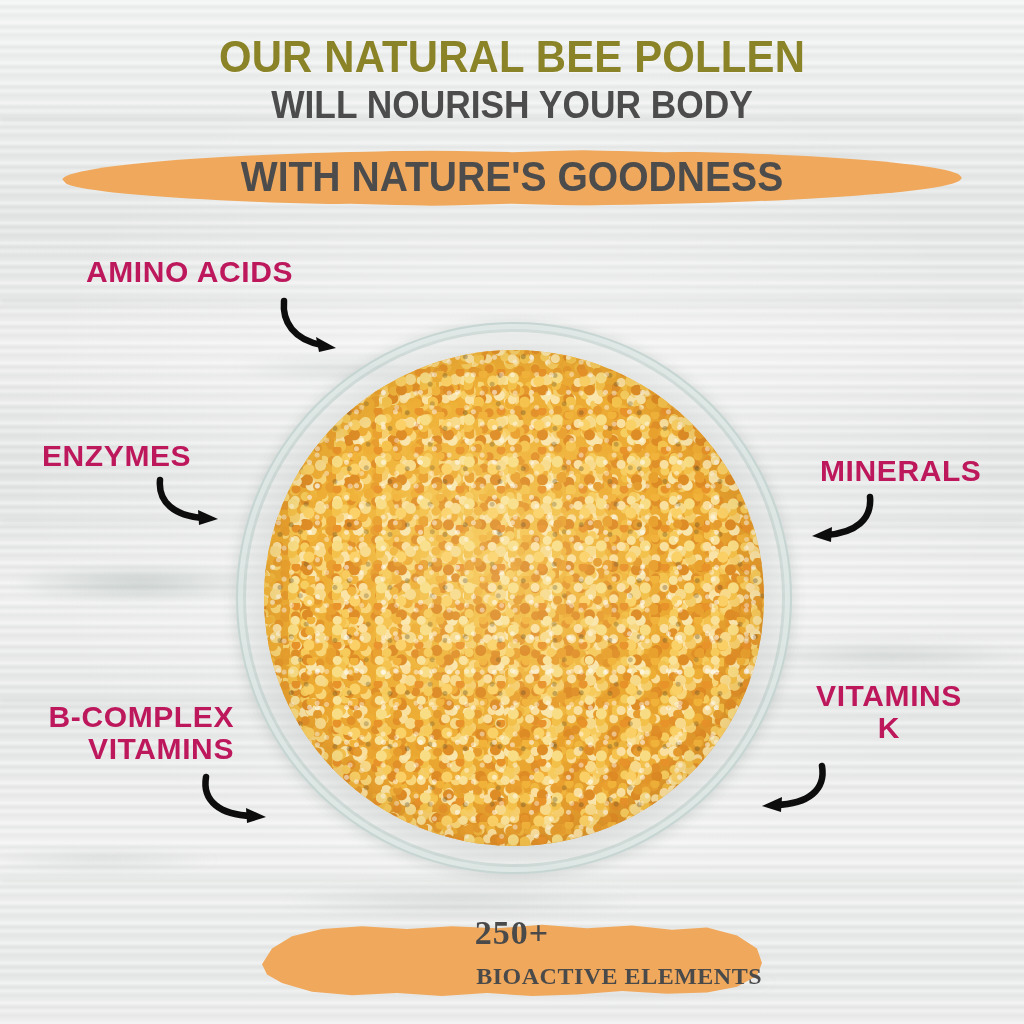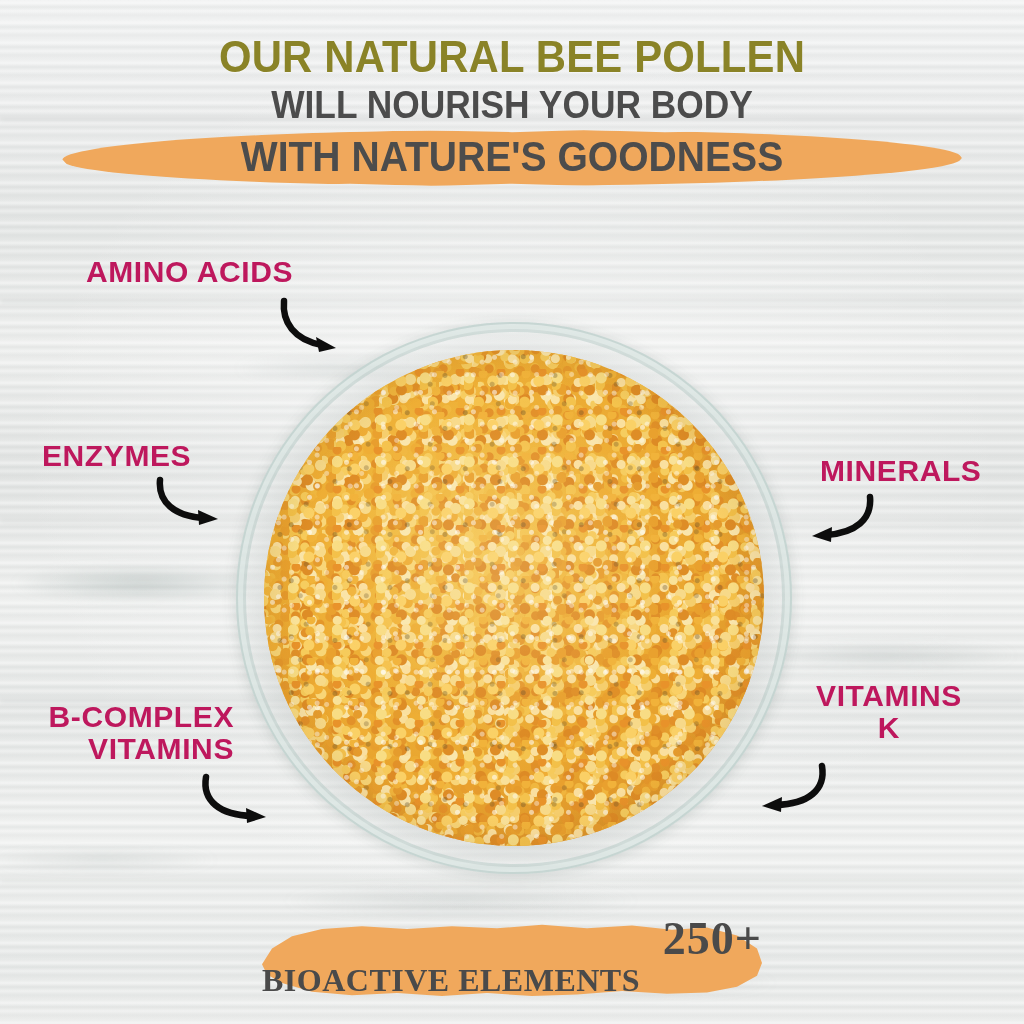--- a/index.html
+++ b/index.html
@@ -74,21 +74,21 @@
     color:#8a8327; line-height:1.0;
     transform:scaleX(.93); transform-origin:center;
     text-shadow:0 1px 0 rgba(255,255,255,.35);
   }
   .h-line2{
     font-size:38px; font-weight:bold;
     color:#4c4c4c; line-height:1.05; margin-top:7px;
     transform:scaleX(.93); transform-origin:center;
   }
   .banner-wrap{
-    position:relative; margin-top:0; height:62px;
+    position:relative; margin-top:20px; height:62px;
   }
   .banner-blob{
     position:absolute; left:62px; top:4px;
     width:900px; height:56px;
     background:#f0a85c;
     border-radius:50% 46% 52% 48% / 54% 50% 50% 46%;
     z-index:1;
     clip-path:polygon(
       0% 52%, 1.5% 30%, 5% 14%, 10% 6%, 17% 3%, 25% 6%, 33% 3%,
       41% 1%, 50% 4%, 58% 0%, 67% 4%, 75% 2%, 83% 7%, 90% 5%,
@@ -250,30 +250,30 @@
     background:#f0a85c;
     clip-path:polygon(
       0% 56%, 2% 34%, 6% 17%, 12% 7%, 20% 3%, 29% 7%, 38% 3%,
       47% 6%, 56% 1%, 65% 6%, 74% 2%, 82% 8%, 89% 5%, 95% 16%,
       99% 34%, 100% 54%, 99% 72%, 95% 87%, 89% 95%, 81% 97%,
       72% 93%, 63% 98%, 54% 100%, 45% 96%, 36% 100%, 27% 96%,
       18% 99%, 10% 94%, 4% 82%, 1% 70%);
   }
   .badge-num{
     position:absolute; left:0; top:4px; width:500px;
+    text-align:center;
+    font-family:"Liberation Serif", serif;
+    font-weight:bold; font-size:34px; line-height:1;
+    color:#4a4a4a; letter-spacing:1px;
+  }
+  .badge-sub{
+    position:absolute; left:0; top:52px; width:500px;
     text-align:right;
     font-family:"Liberation Serif", serif;
-    font-weight:bold; font-size:46px; line-height:1;
-    color:#4a4a4a; letter-spacing:1px;
-  }
-  .badge-sub{
-    position:absolute; left:0; top:52px; width:500px;
-    text-align:left;
-    font-family:"Liberation Serif", serif;
-    font-weight:bold; font-size:32px; line-height:1;
+    font-weight:bold; font-size:24px; line-height:1;
     color:#4a4a4a; letter-spacing:.5px;
   }
 </style>
 </head>
 <body>
 
 <div id="stage">
 
   <div class="wood-base"></div>
   <div class="wood-grain"></div>

